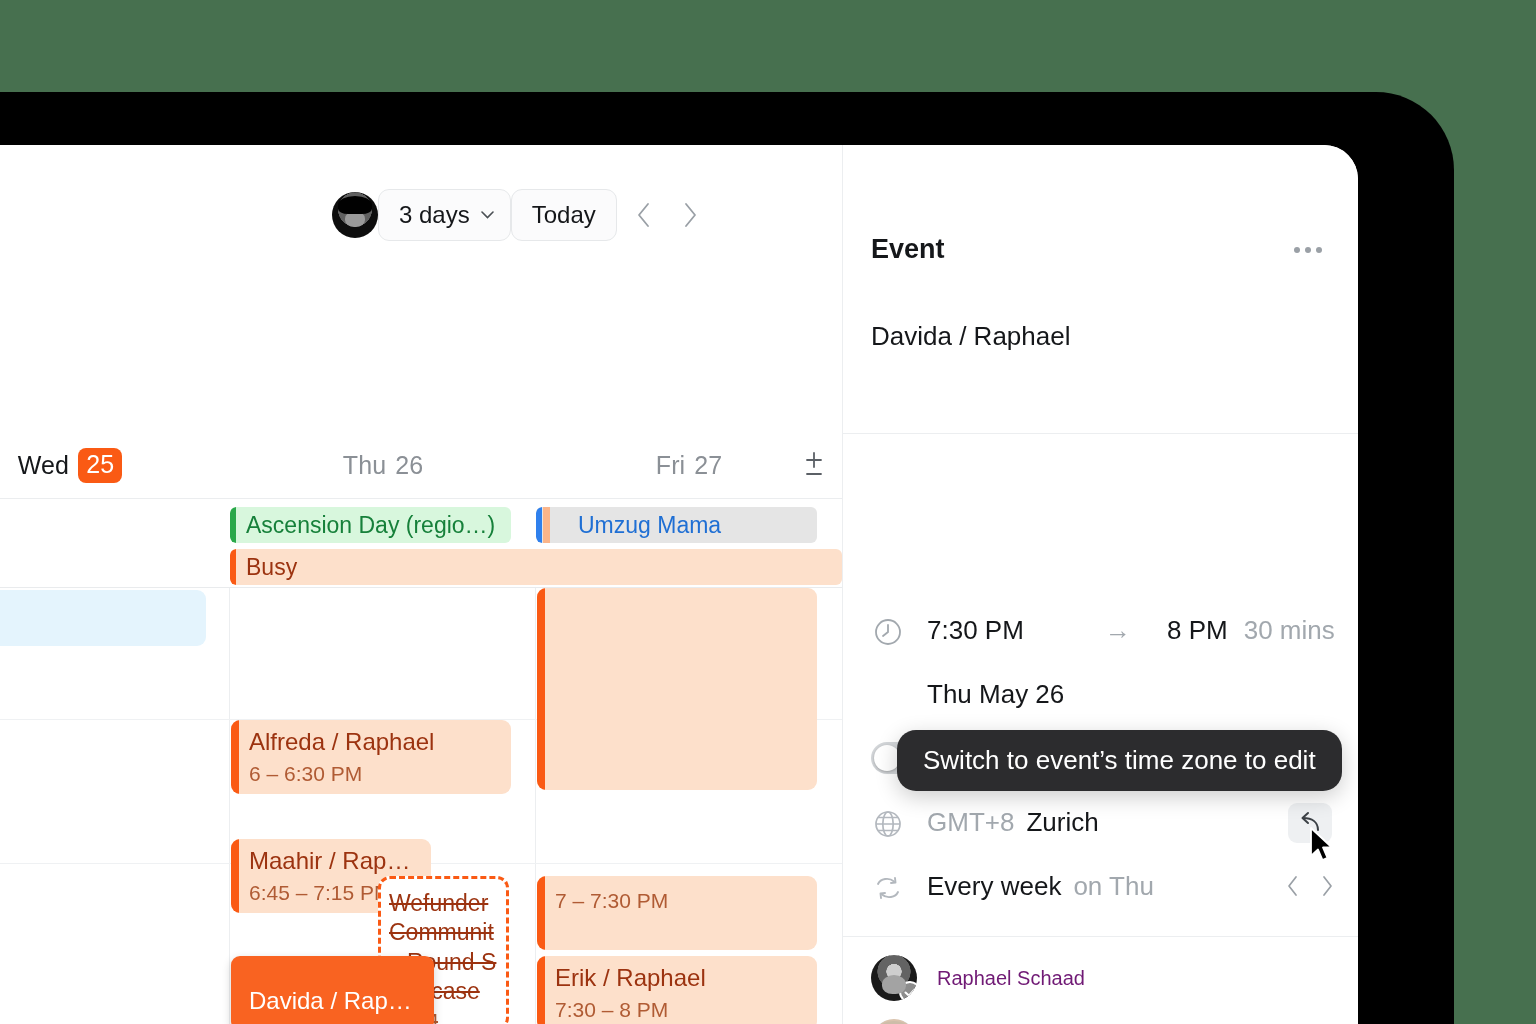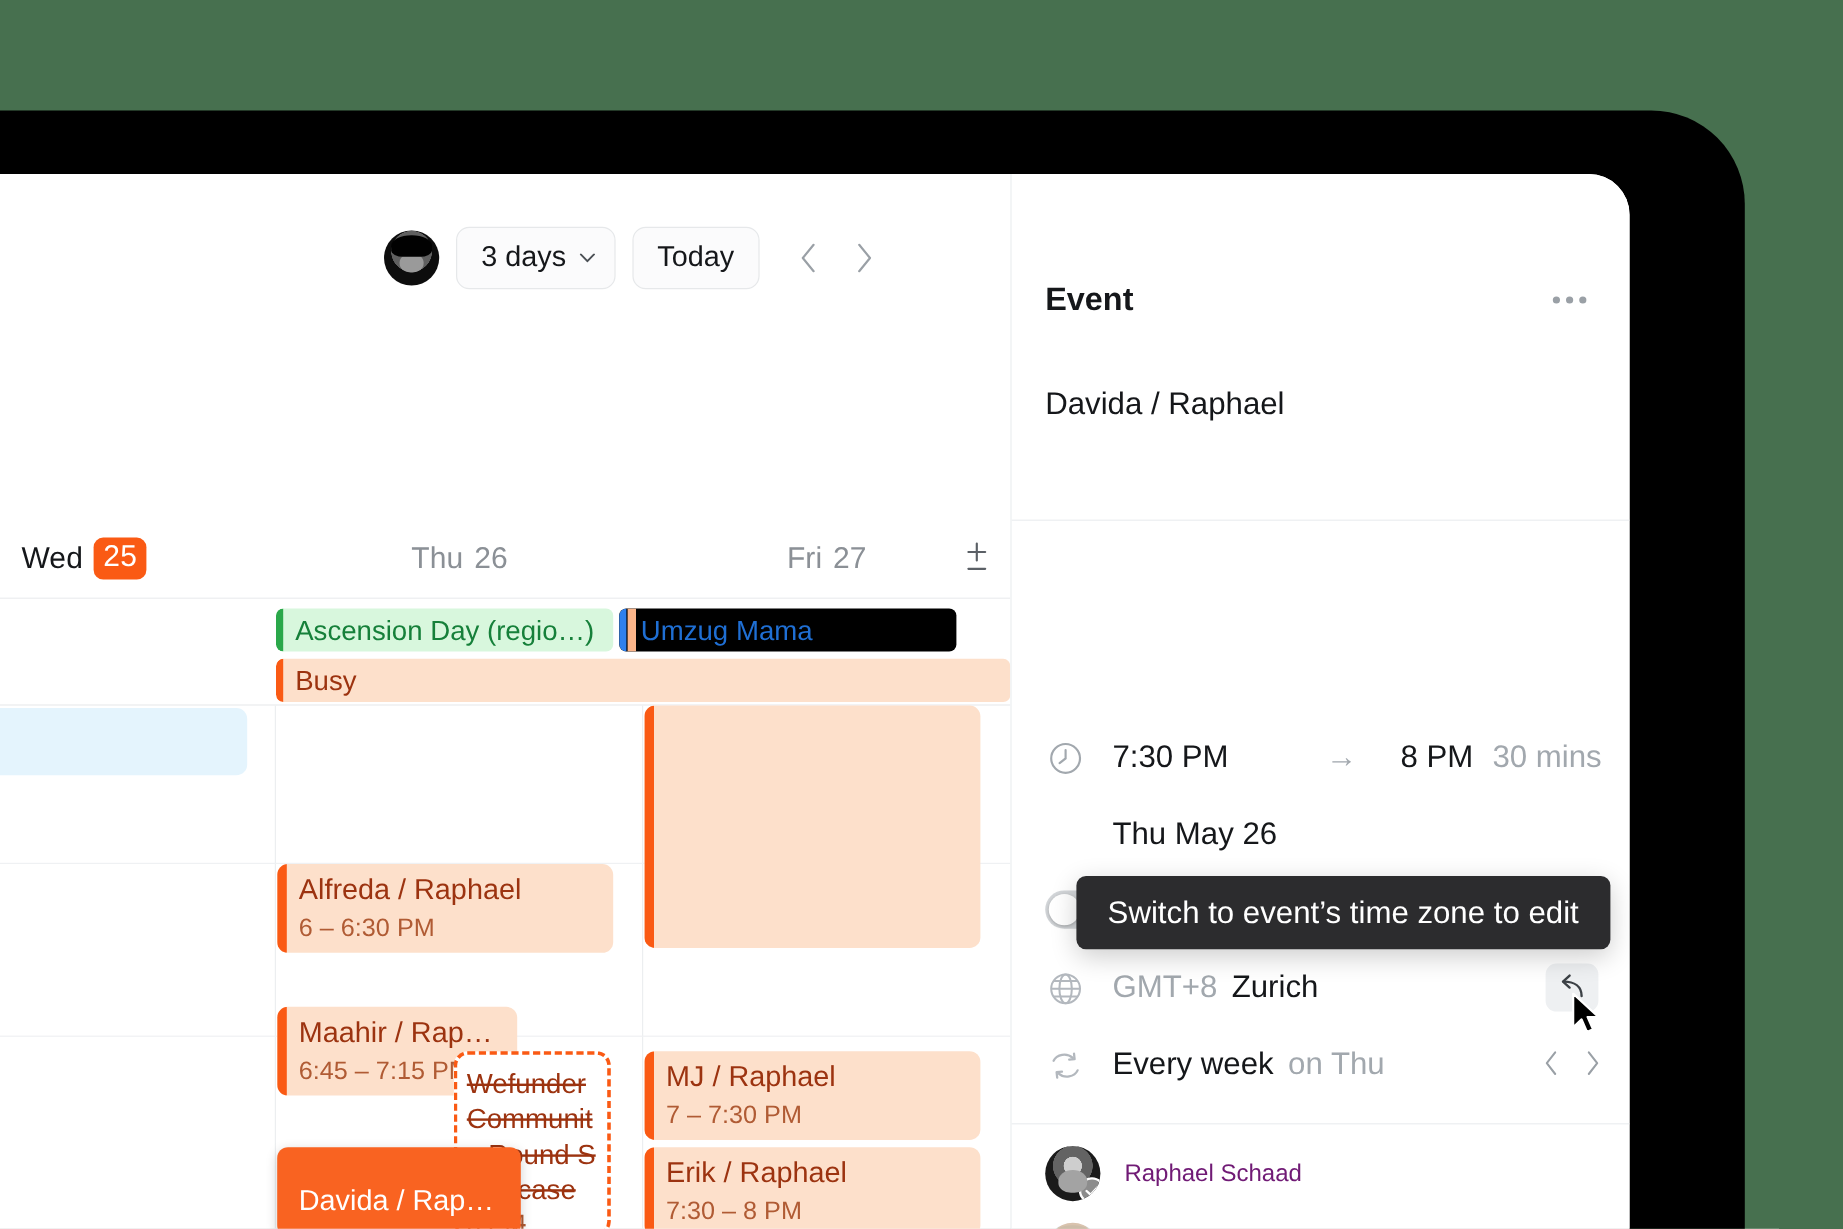--- a/index.html
+++ b/index.html
@@ -30,23 +30,23 @@
   }
 
   
   #app { position: absolute; inset: 0; display: flex; }
   #cal { position: relative; width: 842px; height: 100%; background: #fff; }
   #panel { position: relative; width: 516px; height: 100%; background: #fff;
            border-left: 1px solid #eceef0; }
 
   
   #toolbar {
-    position: absolute; left: 0; top: 0; width: 100%; height: 140px;
+    position: absolute; left: 12px; top: 0; width: 100%; height: 140px;
     display: flex; align-items: center; justify-content: flex-start;
-    padding-left: 320px; gap: 14px;
+    padding-left: 320px; gap: 0;
   }
   #avatar-btn {
     width: 46px; height: 46px; border-radius: 50%;
     background: radial-gradient(circle at 50% 38%, #cfc6bd 0 22%, #6f6257 23% 46%, #201b17 47% 100%);
     position: relative; overflow: hidden; flex: none;
     filter: grayscale(1) contrast(1.15);
   }
   #avatar-btn::before {
     content: ""; position: absolute; left: 28%; top: 42%;
     width: 44%; height: 34%; border-radius: 50% 50% 46% 46%;
@@ -171,21 +171,21 @@
     position: absolute; left: 28px; top: 597px;
     width: 54px; height: 32px; border-radius: 16px; background: #d3d6d9;
     cursor: pointer;
   }
   #toggle::after { content: ""; position: absolute; left: 3px; top: 3px;
     width: 26px; height: 26px; border-radius: 50%; background: #fff;
     box-shadow: 0 1px 3px rgba(0,0,0,.25); }
 
   #tooltip {
     position: absolute; left: 54px; top: 585px;
-    background: #2c2c2e; color: #fff; border-radius: 8px;
+    background: #2c2c2e; color: #fff; border-radius: 19px;
     padding: 15px 26px; font-size: 26px; white-space: nowrap;
     box-shadow: 0 6px 22px rgba(0,0,0,.2); z-index: 40;
   }
 
   #tz-undo-btn {
     position: absolute; right: 26px; top: 658px;
     width: 44px; height: 40px; border-radius: 9px; background: #eef0f2;
     display: flex; align-items: center; justify-content: center; cursor: pointer;
   }
   #cursor { position: absolute; left: 466px; top: 682px; width: 26px; height: 38px;
@@ -269,21 +269,21 @@
           <path d="M15 4 L15 18 M8 11 L22 11 M8 25 L22 25" stroke="#5b6066" stroke-width="1.8" stroke-linecap="round" fill="none"></path>
         </svg>
       </div>
     </div>
 
     <div id="allday">
       <div class="ad-chip" style="left:230px; top:7px; width:281px; background:#d8f7dd; color:#16803a;">
         <span class="bar" style="background:#2aa84a"></span>
         <span>Ascension Day (regio…)</span>
       </div>
-      <div class="ad-chip" style="left:516px; top:7px; width:281px; background:#000000; color:#1f6fd4; padding-left:18px;">
+      <div class="ad-chip" style="left:536px; top:7px; width:281px; background:#e5e5e5; color:#1f6fd4; padding-left:42px;">
         <span class="bar" style="background:#2f80ed"></span>
         <span class="bar2" style="background:#fbb58a"></span>
         <span>Umzug Mama</span>
       </div>
       <div class="ad-chip" style="left:230px; top:49px; width:612px; background:#fde0cb; color:#9c3310;text-align:right;">
         <span class="bar" style="background:#fa5a14"></span>
         <span>Busy</span>
       </div>
     </div>
 
@@ -308,21 +308,20 @@
       </div>
 
       <div class="ev" style="left:231px; top:251px; width:200px; height:74px;">
         <span class="lbar"></span>
         <div class="t">Maahir / Raph…</div>
         <div class="s">6:45 – 7:15 PM</div>
       </div>
 
       <div class="ev" style="left:537px; top:288px; width:280px; height:74px;">
         <span class="lbar"></span>
-        <div class="t">MJ / Raphael</div>
         <div class="s">7 – 7:30 PM</div>
       </div>
 
       <div class="ev" style="left:537px; top:368px; width:280px; height:74px;">
         <span class="lbar"></span>
         <div class="t">Erik / Raphael</div>
         <div class="s">7:30 – 8 PM</div>
       </div>
 
       <div id="ghost" style="left:378px; top:288px; width:131px; height:154px;">

